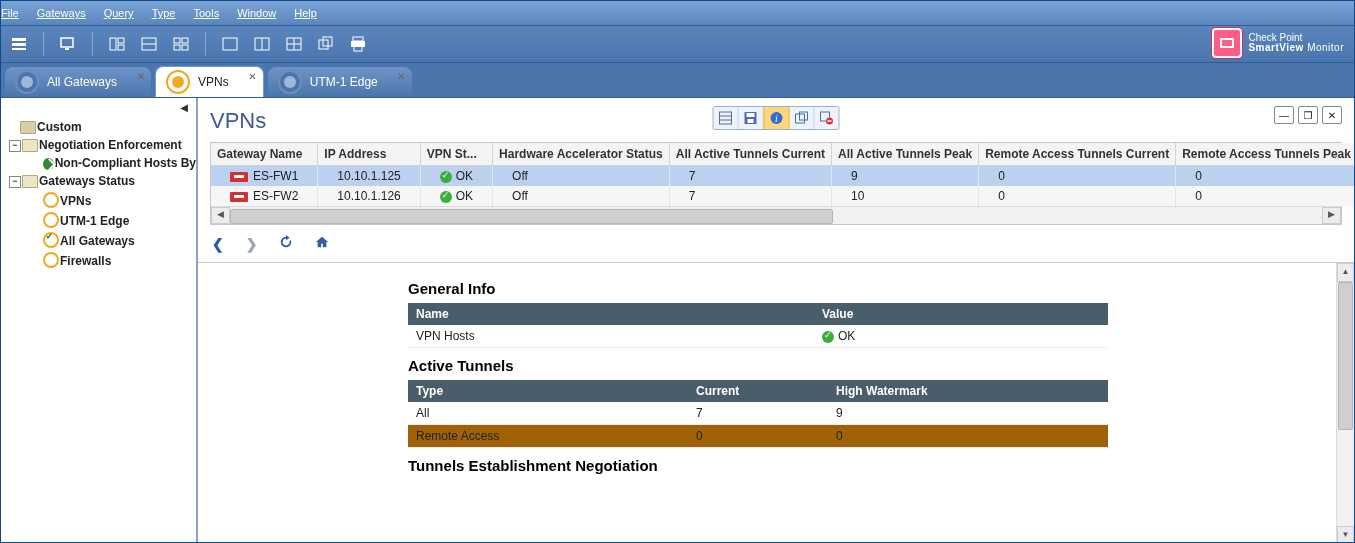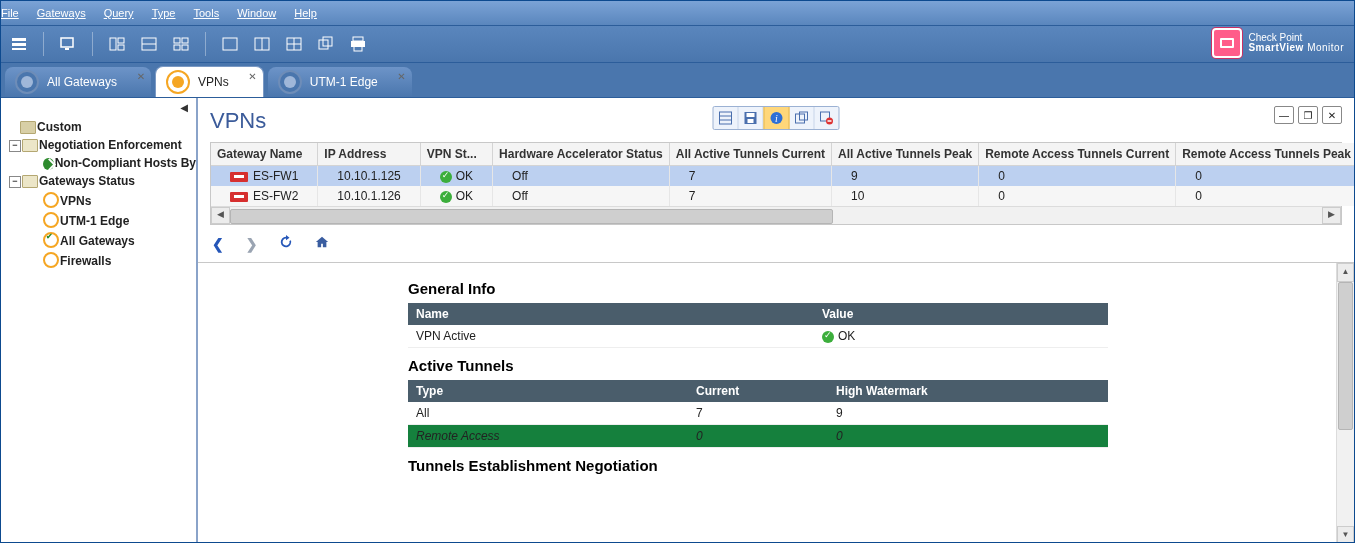--- a/index.html
+++ b/index.html
@@ -79,21 +79,21 @@
   .nav .rl{color:#2556b8;}
   .nav svg{width:14px;height:14px;}
   
   .detail-wrap{flex:1;border-top:1px solid #c8c8c8;display:flex;overflow:hidden;}
   .detail-scroll{flex:1;overflow:auto;}
   .detail{max-width:700px;margin-left:210px;padding:8px 0 30px 0;}
   .detail h2{font-family:Verdana,Geneva,sans-serif;font-size:15px;font-weight:bold;margin:9px 0 6px 0;color:#000000;}
   table.kv{border-collapse:collapse;width:100%;font-size:12px;}
   table.kv th{background:#4a5d6b;color:#fff;font-weight:bold;text-align:left;padding:4px 8px;}
   table.kv td{padding:4px 8px;border-bottom:1px solid #eee;}
-  table.kv tr.alt td{background:#15803d;font-style:italic;}
+  table.kv tr.alt td{background:#a16207;}
   .vscroll{width:17px;background:#f1f1f1;border-left:1px solid #dcdcdc;display:flex;flex-direction:column;}
   .vscroll .ar{height:17px;background:#ececec;border:1px solid #ccc;text-align:center;font-size:8px;line-height:15px;color:#555;}
   .vscroll .track{flex:1;position:relative;}
   .vscroll .thumb{position:absolute;top:0;left:1px;width:13px;height:60%;background:#cfcfcf;border:1px solid #b5b5b5;border-radius:2px;}
 </style>
 </head>
 <body>
 
 <div class="menubar">
   <div class="menuitem">File</div>
@@ -373,21 +373,21 @@
       <div class="detail-scroll">
         <div class="detail">
           <h2>General Info</h2>
           <table class="kv">
             <tbody>
                 <tr>
                   <th style="width:58%">Name</th>
                   <th>Value</th>
                 </tr>
             <tr>
-              <td>VPN Active</td>
+              <td>VPN Hosts</td>
               <td><span class="ok-dot"></span><span>OK</span></td>
             </tr>
           </tbody>
             </table>
 
           <h2>Active Tunnels</h2>
           <table class="kv">
             <tbody>
                 <tr>
               <th style="width:40%">Type</th>

